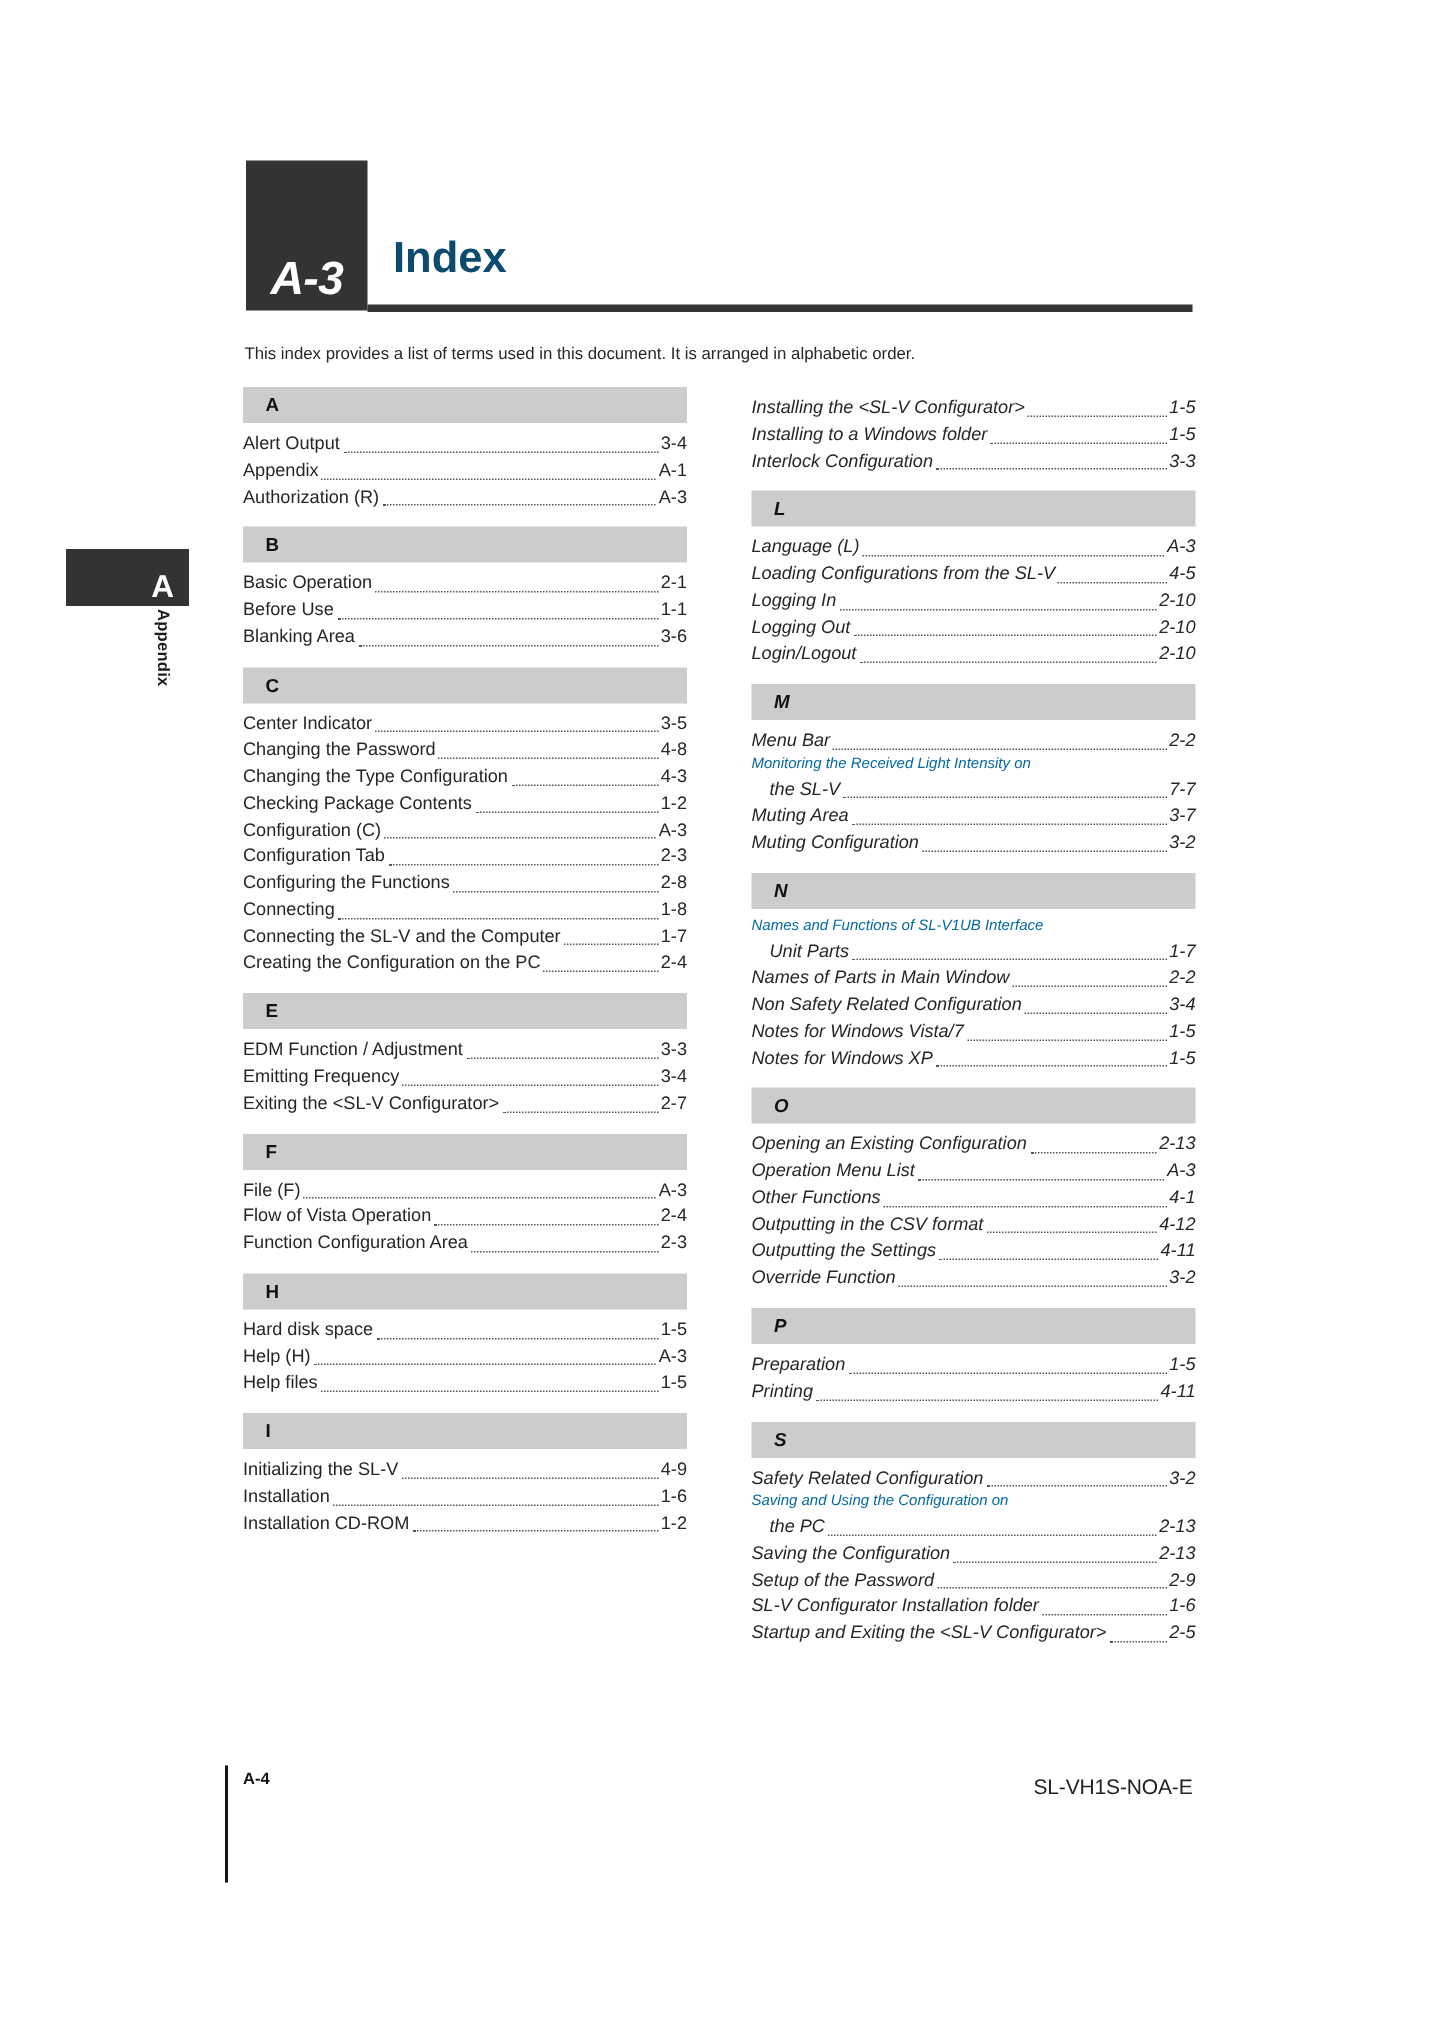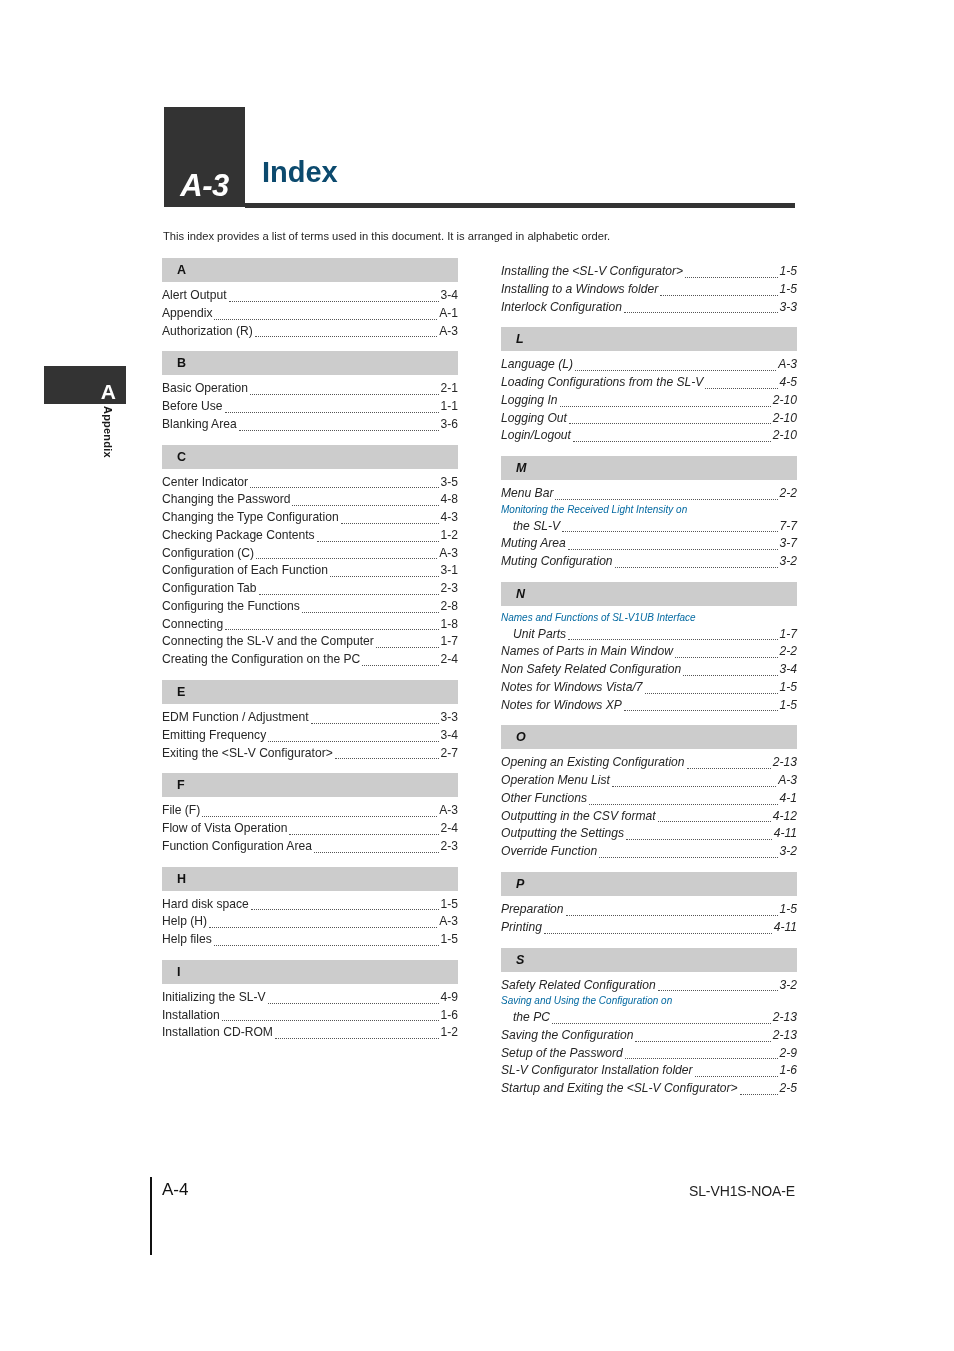--- a/index.html
+++ b/index.html
@@ -155,22 +155,22 @@
     left: 150px;
     top: 1177px;
     width: 2px;
     height: 78px;
     background: #111111;
   }
   #footer-page-number {
     position: absolute;
     left: 162px;
     top: 1180px;
-    font-size: 17px;
-    font-weight: normal;
+    font-size: 11px;
+    font-weight: bold;
     color: #111111;
   }
   #footer-doc-code {
     position: absolute;
     right: 159px;
     top: 1183px;
     font-size: 14px;
     color: #222222;
     letter-spacing: -0.1px;
   }
@@ -254,25 +254,20 @@
           <span class="entry-label">Checking Package Contents</span>
           <span class="entry-leader"></span>
           <span class="entry-page">1-2</span>
         </div>
         <div class="index-entry">
           <span class="entry-label">Configuration (C)</span>
           <span class="entry-leader"></span>
           <span class="entry-page">A-3</span>
         </div>
         <div class="index-entry">
-          <span class="entry-label">Configuration of Each Function</span>
-          <span class="entry-leader"></span>
-          <span class="entry-page">3-1</span>
-        </div>
-        <div class="index-entry">
           <span class="entry-label">Configuration Tab</span>
           <span class="entry-leader"></span>
           <span class="entry-page">2-3</span>
         </div>
         <div class="index-entry">
           <span class="entry-label">Configuring the Functions</span>
           <span class="entry-leader"></span>
           <span class="entry-page">2-8</span>
         </div>
         <div class="index-entry">

